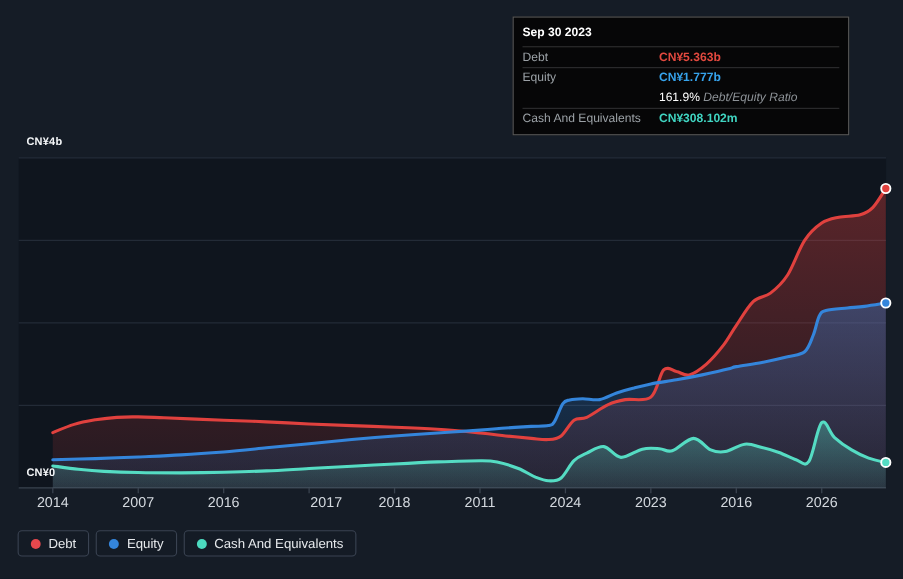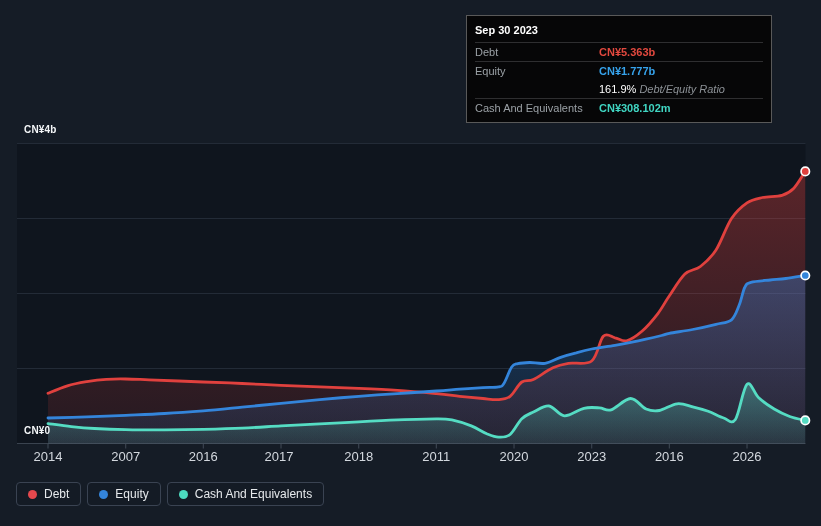--- a/index.html
+++ b/index.html
@@ -73,24 +73,24 @@
     <circle cx="805.2825" cy="275.5" r="4.2" fill="#3485db" stroke="#ffffff" stroke-width="1.7"></circle>
     <circle cx="805.2825" cy="420.4" r="4.2" fill="#55dcc3" stroke="#ffffff" stroke-width="1.7"></circle>
   </svg>
 
 <div class="y-label top">CN¥4b</div>
 <div class="y-label zero">CN¥0</div>
 <div id="x-labels">
     <span class="x-tick-label" style="left: 48px;">2014</span>
     <span class="x-tick-label" style="left: 125.67px;">2007</span>
     <span class="x-tick-label" style="left: 203.34px;">2016</span>
-    <span class="x-tick-label" style="left: 279px;">2017</span>
+    <span class="x-tick-label" style="left: 289px; text-align: right;">2017</span>
     <span class="x-tick-label" style="left: 358.68px;">2018</span>
     <span class="x-tick-label" style="left: 436.35px;">2011</span>
-    <span class="x-tick-label" style="left: 514.02px;">2020</span>
+    <span class="x-tick-label" style="left: 514.02px;">2024</span>
     <span class="x-tick-label" style="left: 591.69px;">2023</span>
     <span class="x-tick-label" style="left: 669.36px;">2016</span>
     <span class="x-tick-label" style="left: 747.03px;">2026</span>
   </div>
 
 <div class="tooltip">
   <div class="tt-title">Sep 30 2023</div>
   <div class="tt-row">
     <span class="tt-label">Debt</span>
     <span class="tt-value" style="color: rgb(226, 73, 63);">CN¥5.363b</span>

